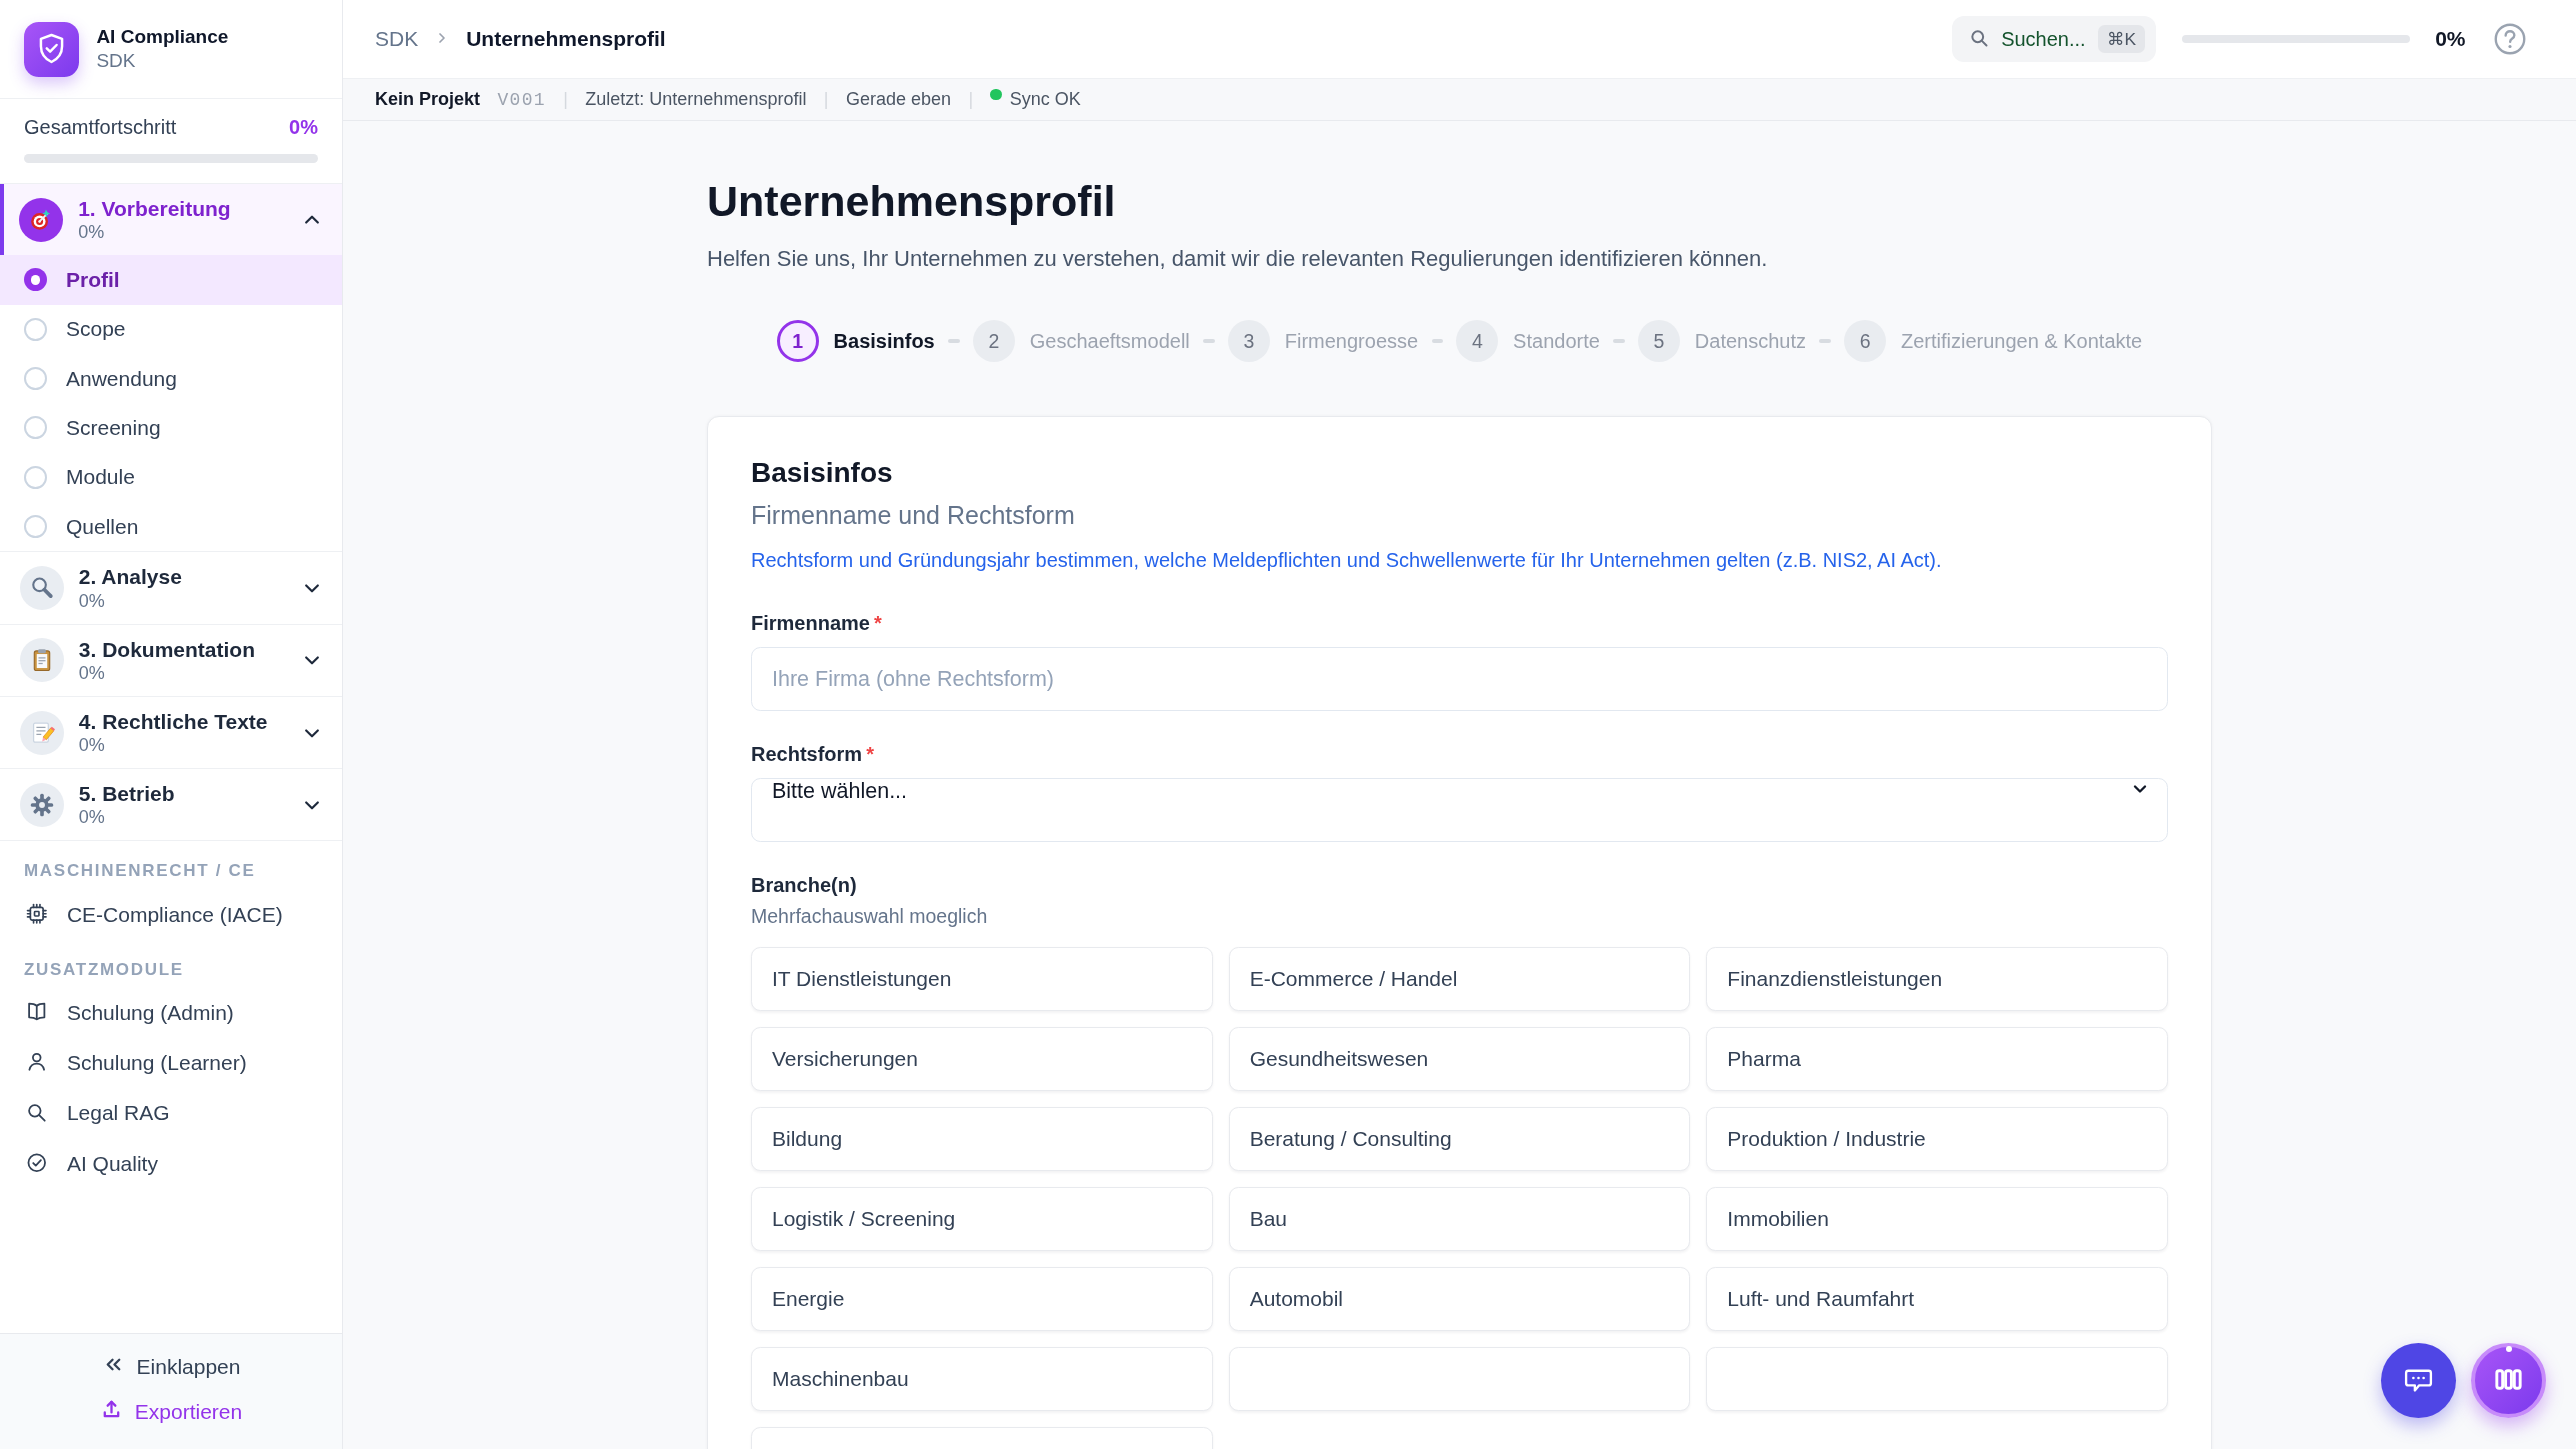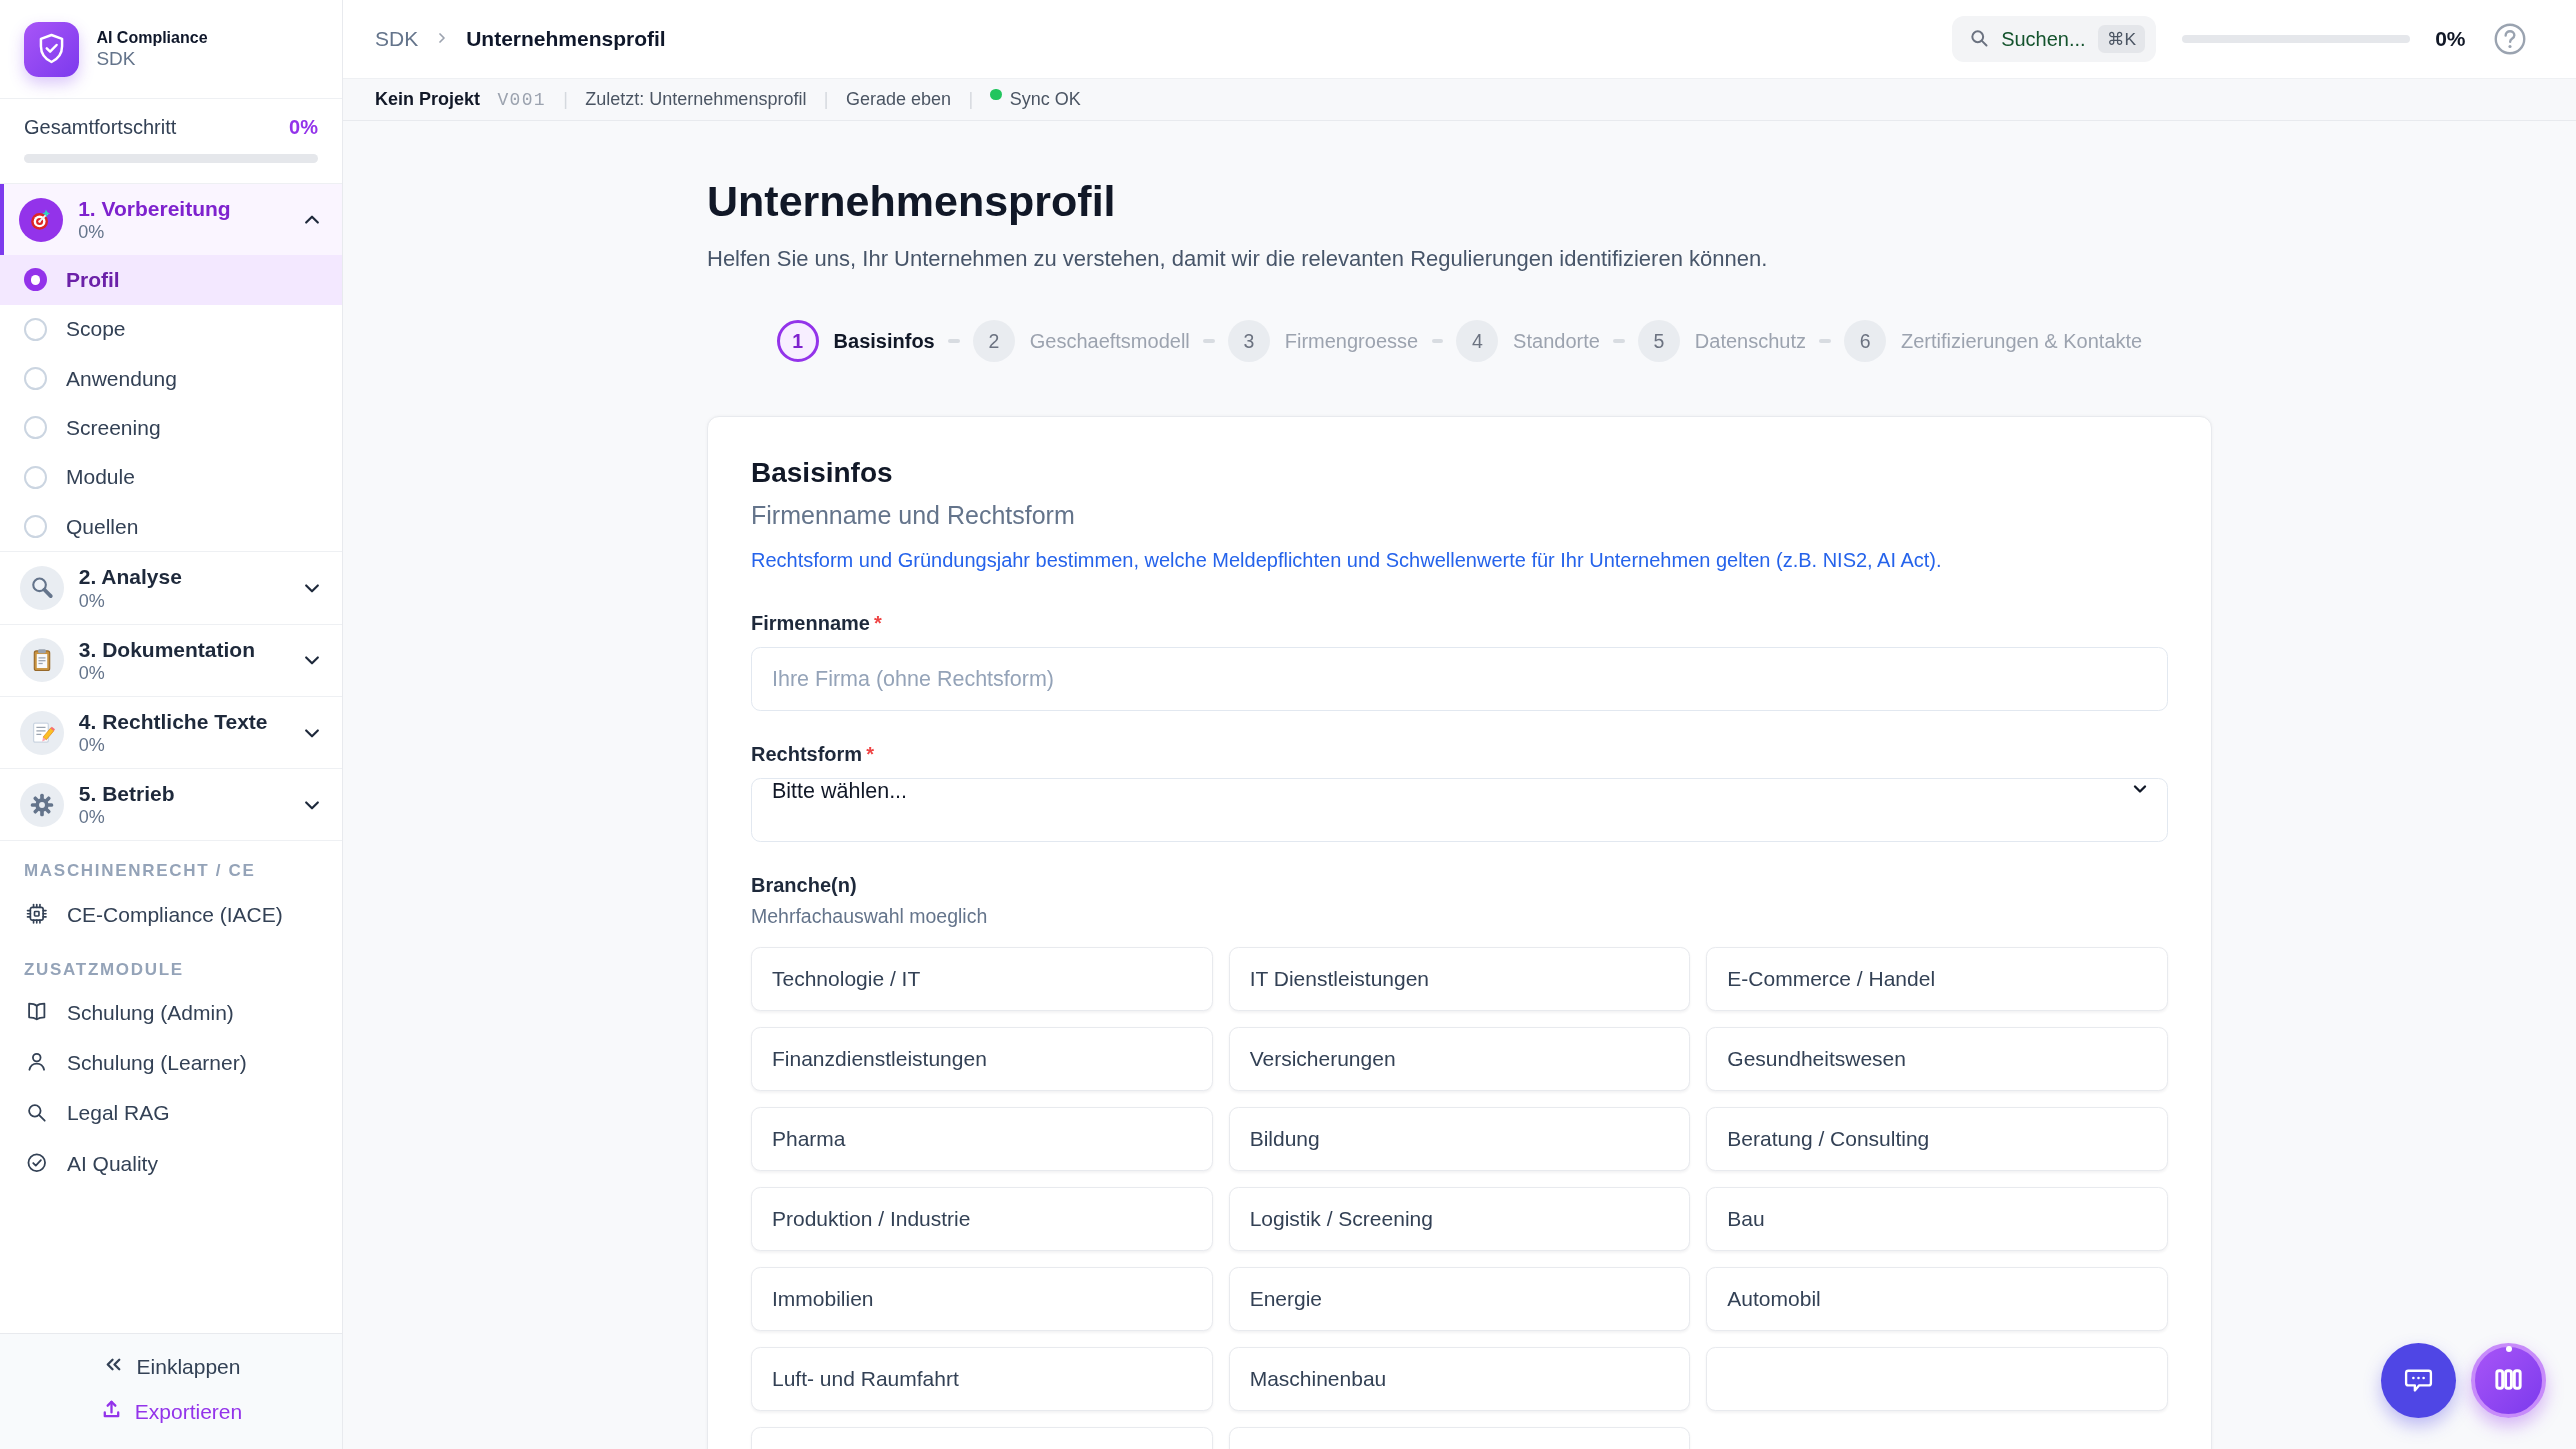--- a/index.html
+++ b/index.html
@@ -11,21 +11,21 @@
   *{box-sizing:border-box}
   html,body{margin:0;padding:0}
   body{width:2576px;height:1449px;overflow:hidden;font-family:"Liberation Sans","DejaVu Sans",sans-serif;background:#f8f9fb}
   .app{display:flex;width:2576px;height:1449px;overflow:hidden;position:relative}
 
   
   .sidebar{width:343px;min-width:343px;background:#fff;border-right:1.3px solid var(--line);display:flex;flex-direction:column;overflow:hidden}
   .side-header{display:flex;align-items:center;gap:17.4px;padding:21.5px 24px;border-bottom:1.3px solid var(--line2)}
   .logo{width:55px;height:55px;border-radius:14.8px;background:linear-gradient(135deg,#a855f7,#7c3aed);display:flex;align-items:center;justify-content:center;box-shadow:0 6.7px 14.8px rgba(124,58,237,.28);flex:none}
   .logo svg{width:35px;height:35px}
-  .app-name{font-size:16px;font-weight:bold;color:#0f172a;line-height:1.2}
+  .app-name{font-size:19px;font-weight:bold;color:#0f172a;line-height:1.2}
   .app-sub{font-size:19px;color:var(--gray);margin-top:1.3px}
   .progress-block{padding:17.4px 24px 20px;border-bottom:1.3px solid var(--line2)}
   .progress-row{display:flex;justify-content:space-between;align-items:center;margin-bottom:14.8px}
   .progress-label{font-size:20px;color:#334155}
   .progress-val{font-size:20px;font-weight:bold;color:var(--purple)}
   .track{height:8.7px;background:#e5e7eb;border-radius:66px}
   .side-nav{flex:1;overflow:hidden}
   .section-head{display:flex;align-items:center;gap:14.8px;padding:12px 20px}
   .section-head.active{background:var(--purple-bg);border-left:4.7px solid var(--purple-deep);padding-left:15.4px}
   .sec-icon{width:44px;height:44px;border-radius:50%;background:#e9edf2;display:flex;align-items:center;justify-content:center;flex:none}
@@ -466,23 +466,20 @@
                   </svg>
               </span>
             </div>
           </div>
 
           <div>
             <div class="field-label">Branche(n)</div>
             <div class="branche-hint">Mehrfachauswahl moeglich</div>
             <div class="grid" id="industry-grid">
                 <div class="ind-btn">
-       <span>Technologie / IT</span>
-     </div>
-                <div class="ind-btn">
        <span>IT Dienstleistungen</span>
      </div>
                 <div class="ind-btn">
        <span>E-Commerce / Handel</span>
      </div>
                 <div class="ind-btn">
        <span>Finanzdienstleistungen</span>
      </div>
                 <div class="ind-btn">
        <span>Versicherungen</span>

